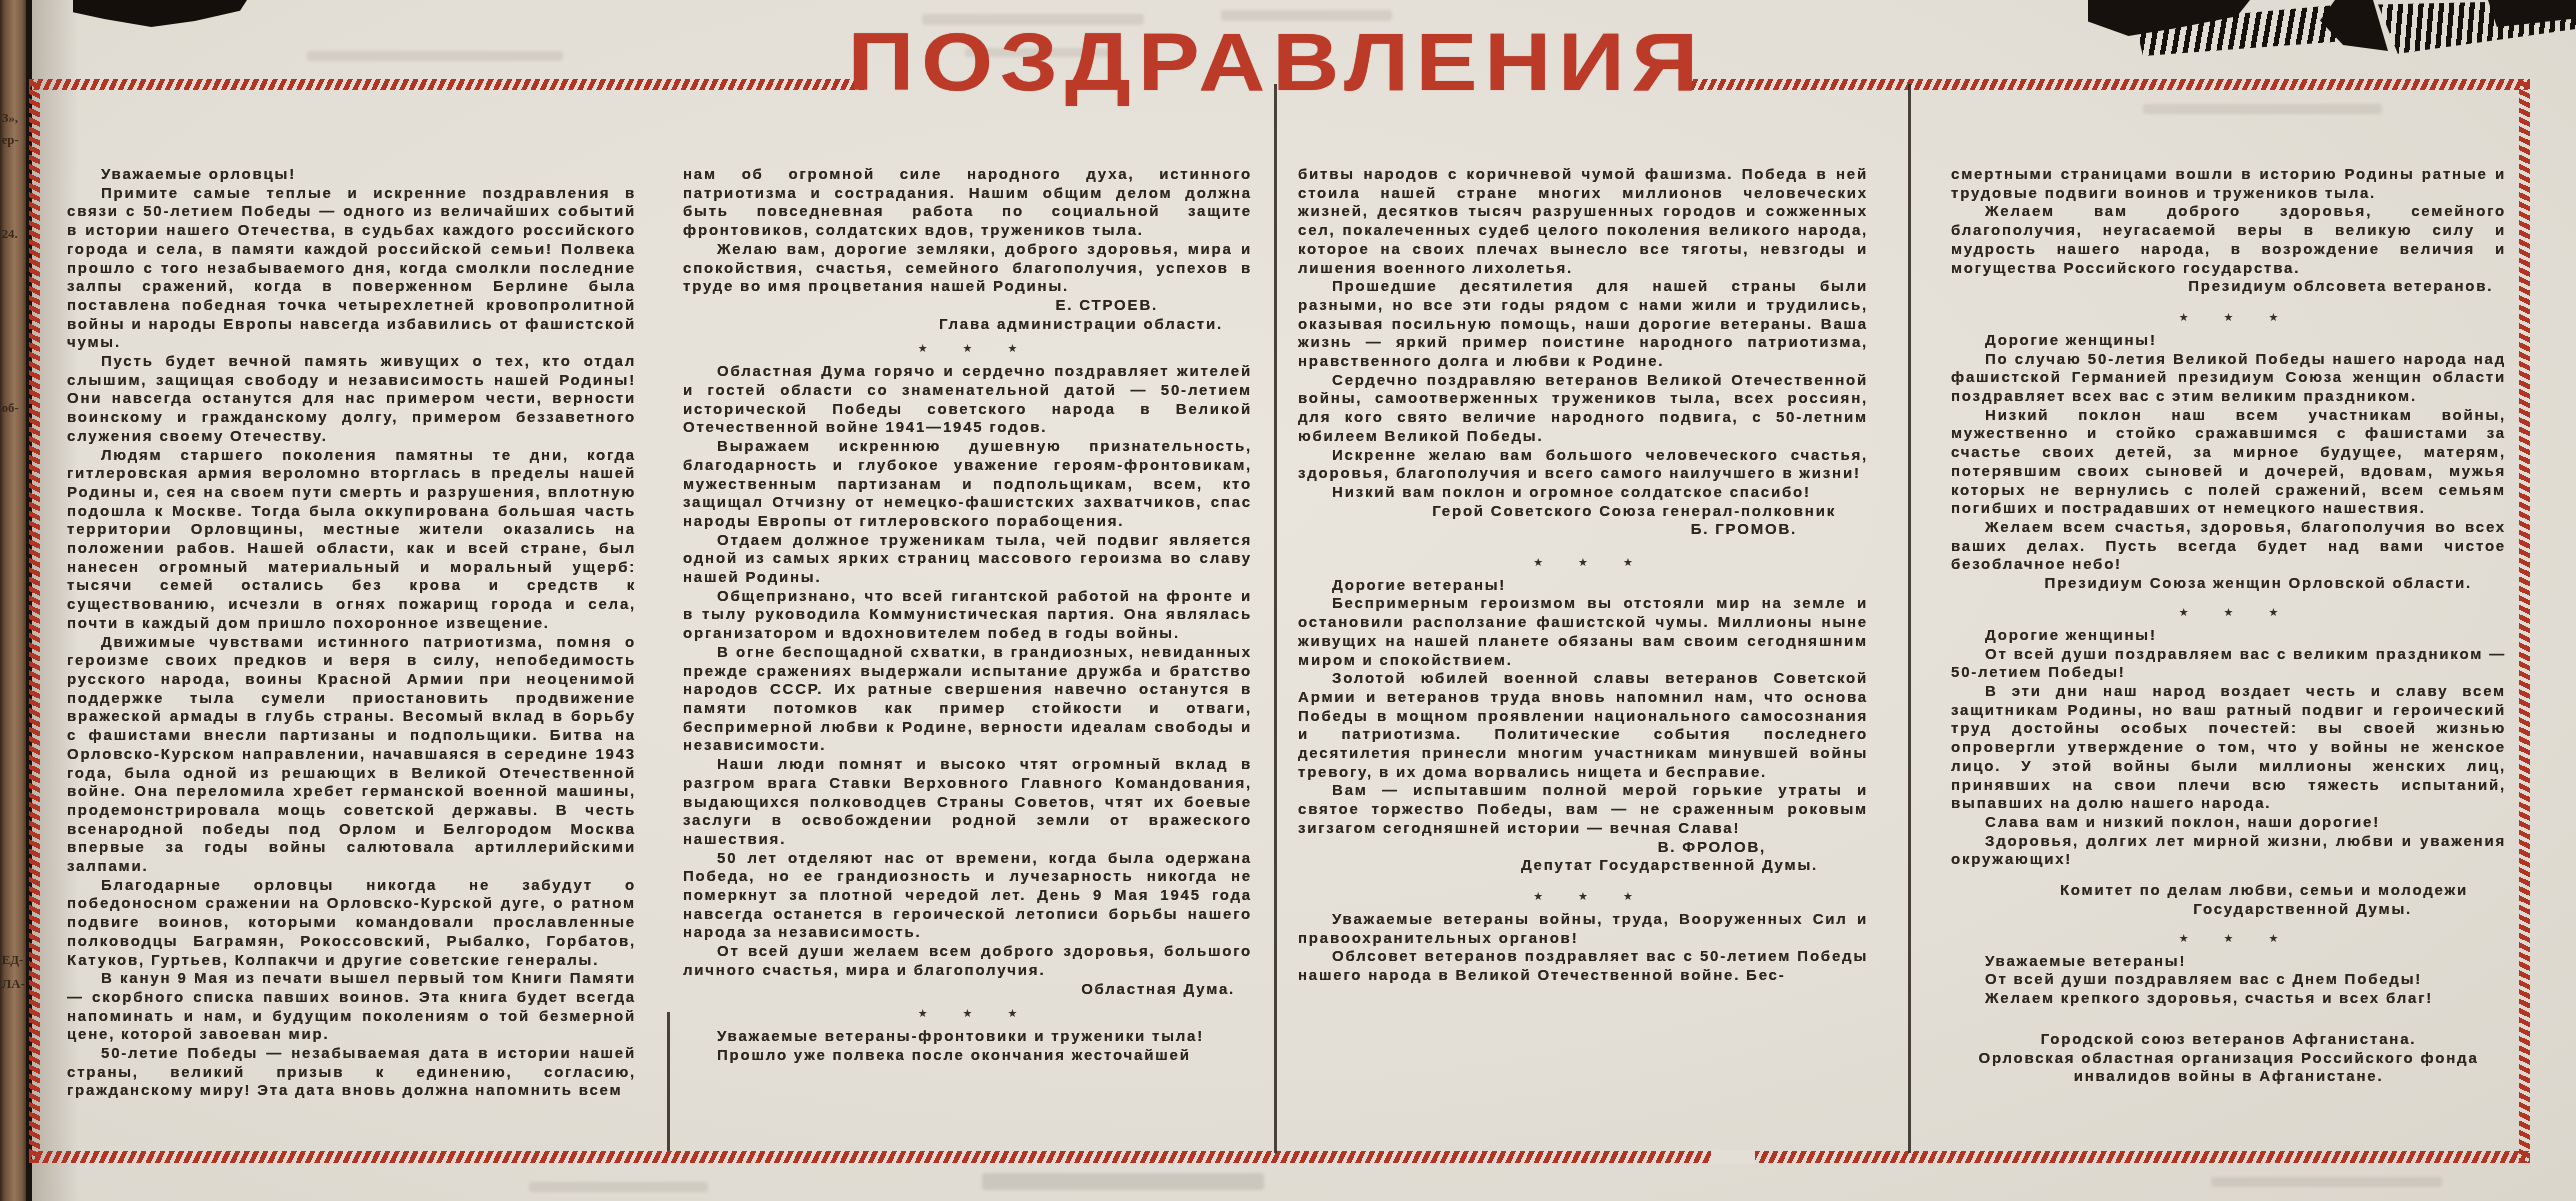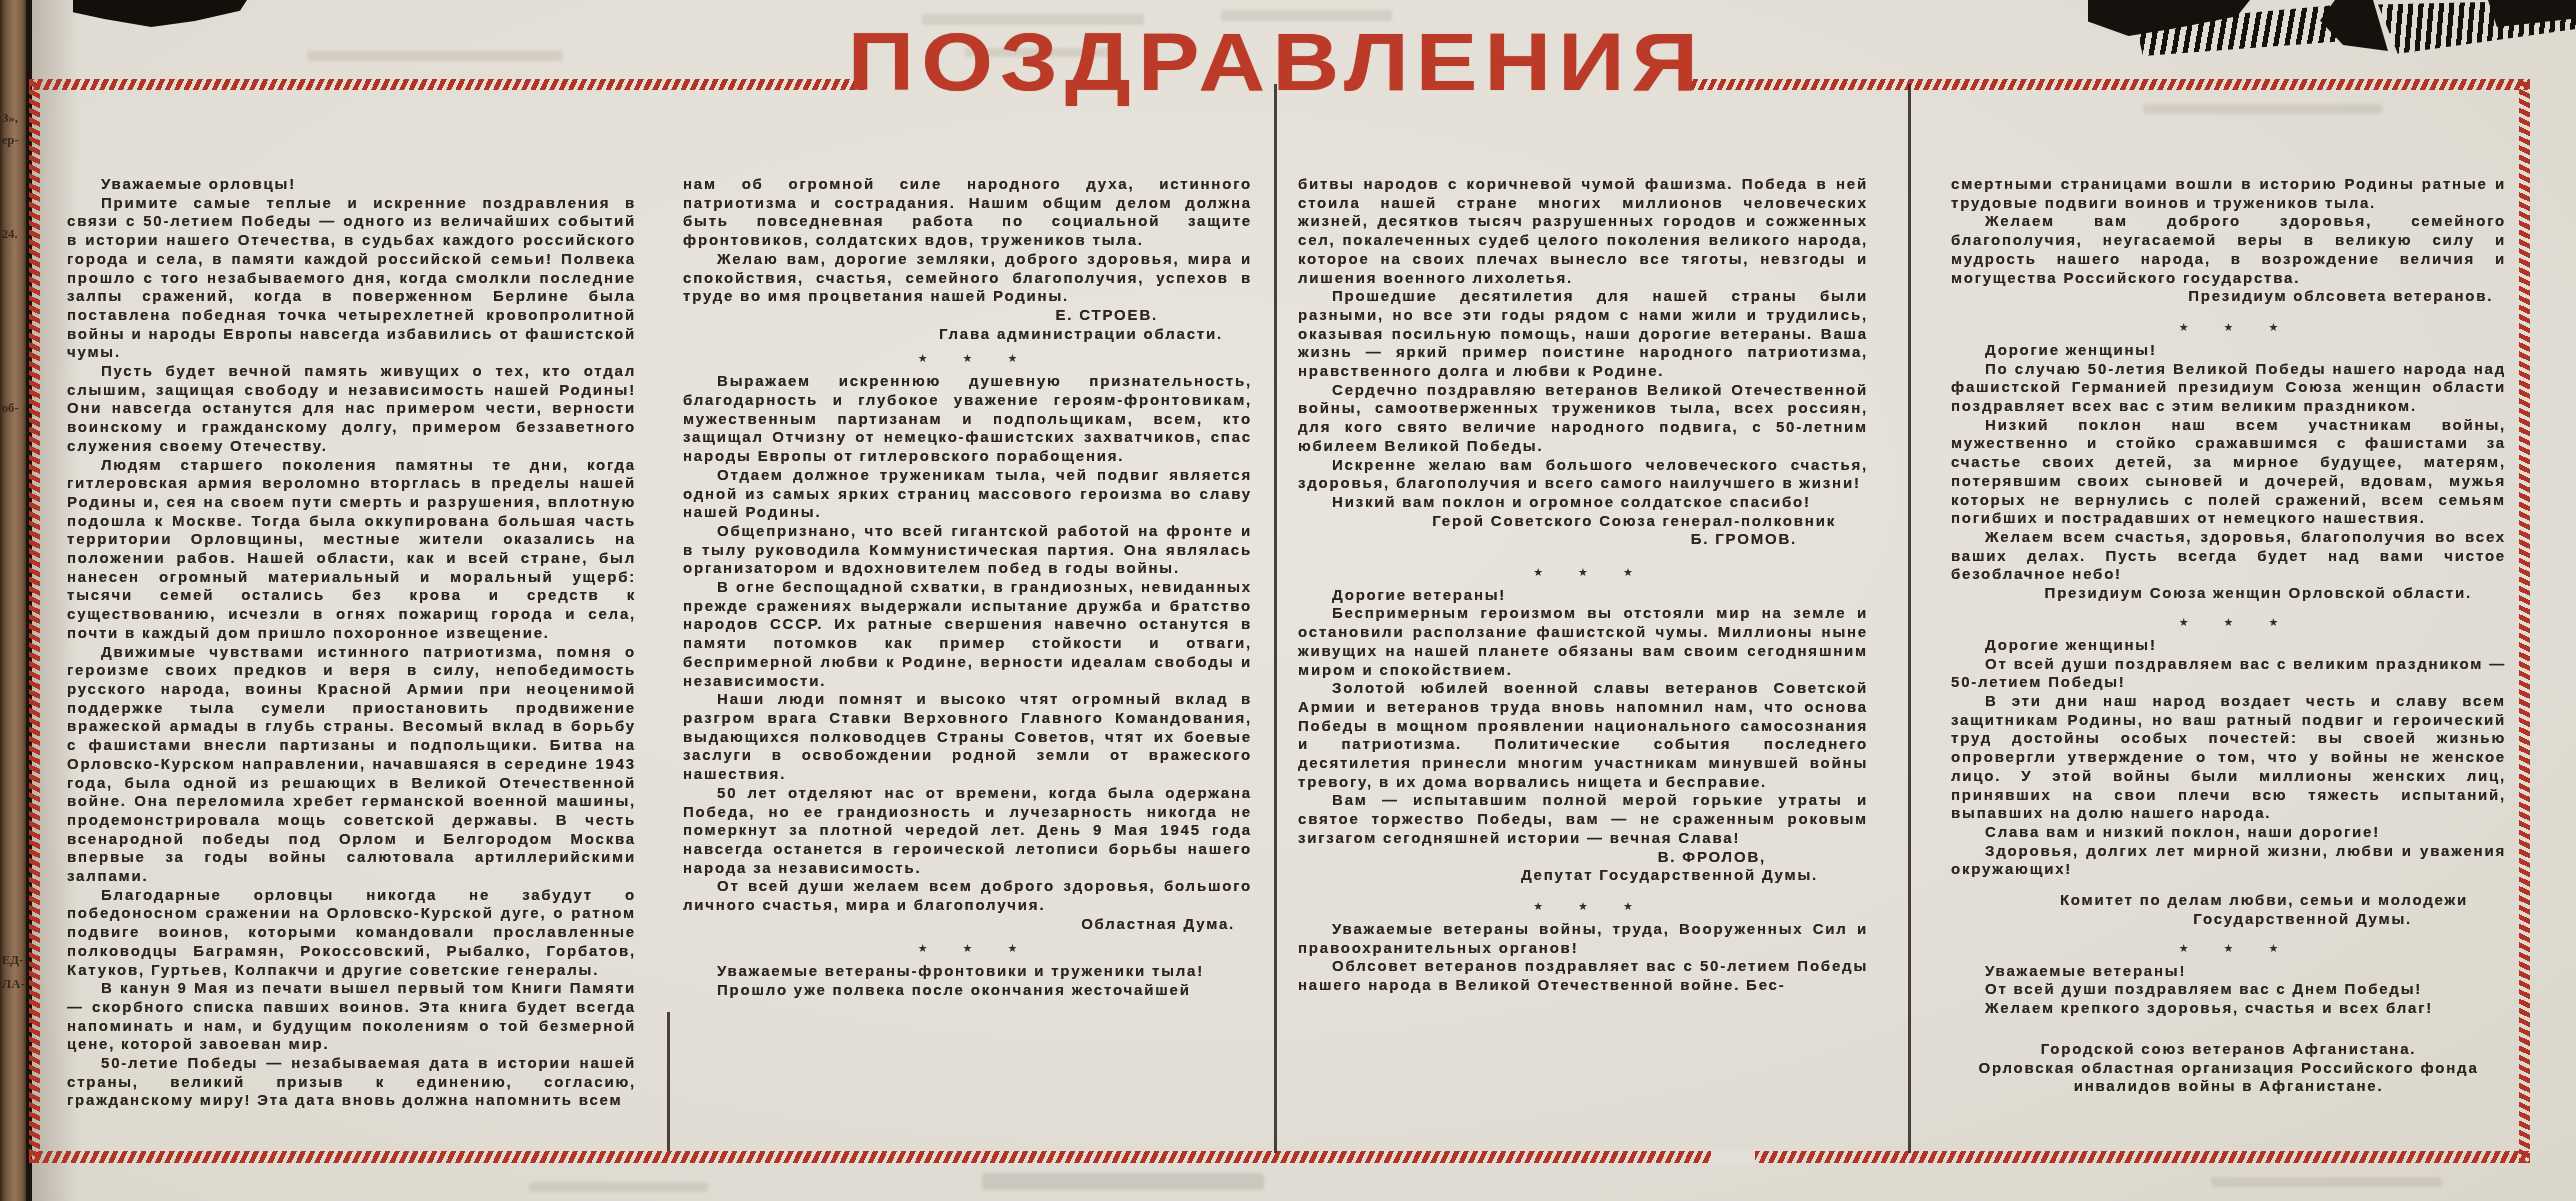--- a/index.html
+++ b/index.html
@@ -49,21 +49,21 @@
   .rl-right    {left:2519px;top:79px;width:11px;height:1084px;}
   .rl-bottom   {left:29px;top:1151px;width:2501px;height:12px;}
   .rl-break    {left:1711px;top:1150px;width:44px;height:13.7px;background:#e3dfd6;}
   
   .title{position:absolute;left:854px;top:15.4px;width:845px;text-align:center;
          font-weight:bold;font-size:87px;letter-spacing:6.8px;color:#bc3a28;
          transform:scale(1.06,.94);transform-origin:center top;
          text-shadow:0 0 0.9px rgba(150,30,18,.6);white-space:nowrap;}
   
   .columns{position:absolute;left:0;top:0;width:2576px;height:1201px;}
-  .col{position:absolute;top:175px;color:#2b251d;font-size:15px;font-weight:700;
+  .col{position:absolute;top:165px;color:#2b251d;font-size:15px;font-weight:700;
        line-height:18.7px;letter-spacing:1.8px;text-shadow:0 0 0.3px rgba(43,37,29,.55);}
   .col:nth-child(1){left:67px; width:569px;}
   .col:nth-child(2){left:683px; width:569px;}
   .col:nth-child(3){left:1298px;width:570px;}
   .col:nth-child(4){left:1951px;width:555px;}
   .col .p,.col .h{text-align:justify;text-indent:34px;margin:0;}
   .col .pc{text-align:justify;text-indent:0;margin:0;}
   .col .sig{text-align:right;margin:0;}
   .col .sigc{text-align:center;margin:0;}
   .col .stars{text-align:center;font-size:11px;letter-spacing:0;word-spacing:32px;
@@ -141,20 +141,21 @@
         <div class="p">Благодарные орловцы никогда не забудут о победоносном сражении на Орловско-Курской дуге, о ратном подвиге воинов, которыми командовали прославленные полководцы Баграмян, Рокоссовский, Рыбалко, Горбатов, Катуков, Гуртьев, Колпакчи и другие советские генералы.</div>
         <div class="p">В канун 9 Мая из печати вышел первый том Книги Памяти — скорбного списка павших воинов. Эта книга будет всегда напоминать и нам, и будущим поколениям о той безмерной цене, которой завоеван мир.</div>
         <div class="p">50-летие Победы — незабываемая дата в истории нашей страны, великий призыв к единению, согласию, гражданскому миру! Эта дата вновь должна напомнить всем</div>
       </div>
       <div class="col">
         <div class="pc">нам об огромной силе народного духа, истинного патриотизма и сострадания. Нашим общим делом должна быть повседневная работа по социальной защите фронтовиков, солдатских вдов, тружеников тыла.</div>
         <div class="p">Желаю вам, дорогие земляки, доброго здоровья, мира и спокойствия, счастья, семейного благополучия, успехов в труде во имя процветания нашей Родины.</div>
         <div class="sig" style="padding-right: 94px;">Е. СТРОЕВ.</div>
         <div class="sig" style="padding-right: 29px;">Глава администрации области.</div>
         <div class="stars">★ ★ ★</div>
+        <div class="p">Областная Дума горячо и сердечно поздравляет жителей и гостей области со знаменательной датой — 50-летием исторической Победы советского народа в Великой Отечественной войне 1941—1945 годов.</div>
         <div class="p">Выражаем искреннюю душевную признательность, благодарность и глубокое уважение героям-фронтовикам, мужественным партизанам и подпольщикам, всем, кто защищал Отчизну от немецко-фашистских захватчиков, спас народы Европы от гитлеровского порабощения.</div>
         <div class="p">Отдаем должное труженикам тыла, чей подвиг является одной из самых ярких страниц массового героизма во славу нашей Родины.</div>
         <div class="p">Общепризнано, что всей гигантской работой на фронте и в тылу руководила Коммунистическая партия. Она являлась организатором и вдохновителем побед в годы войны.</div>
         <div class="p">В огне беспощадной схватки, в грандиозных, невиданных прежде сражениях выдержали испытание дружба и братство народов СССР. Их ратные свершения навечно останутся в памяти потомков как пример стойкости и отваги, беспримерной любви к Родине, верности идеалам свободы и независимости.</div>
         <div class="p">Наши люди помнят и высоко чтят огромный вклад в разгром врага Ставки Верховного Главного Командования, выдающихся полководцев Страны Советов, чтят их боевые заслуги в освобождении родной земли от вражеского нашествия.</div>
         <div class="p">50 лет отделяют нас от времени, когда была одержана Победа, но ее грандиозность и лучезарность никогда не померкнут за плотной чередой лет. День 9 Мая 1945 года навсегда останется в героической летописи борьбы нашего народа за независимость.</div>
         <div class="p">От всей души желаем всем доброго здоровья, большого личного счастья, мира и благополучия.</div>
         <div class="sig" style="padding-right: 17px;">Областная Дума.</div>
         <div class="stars">★ ★ ★</div>
         <div class="h">Уважаемые ветераны-фронтовики и труженики тыла!</div>

